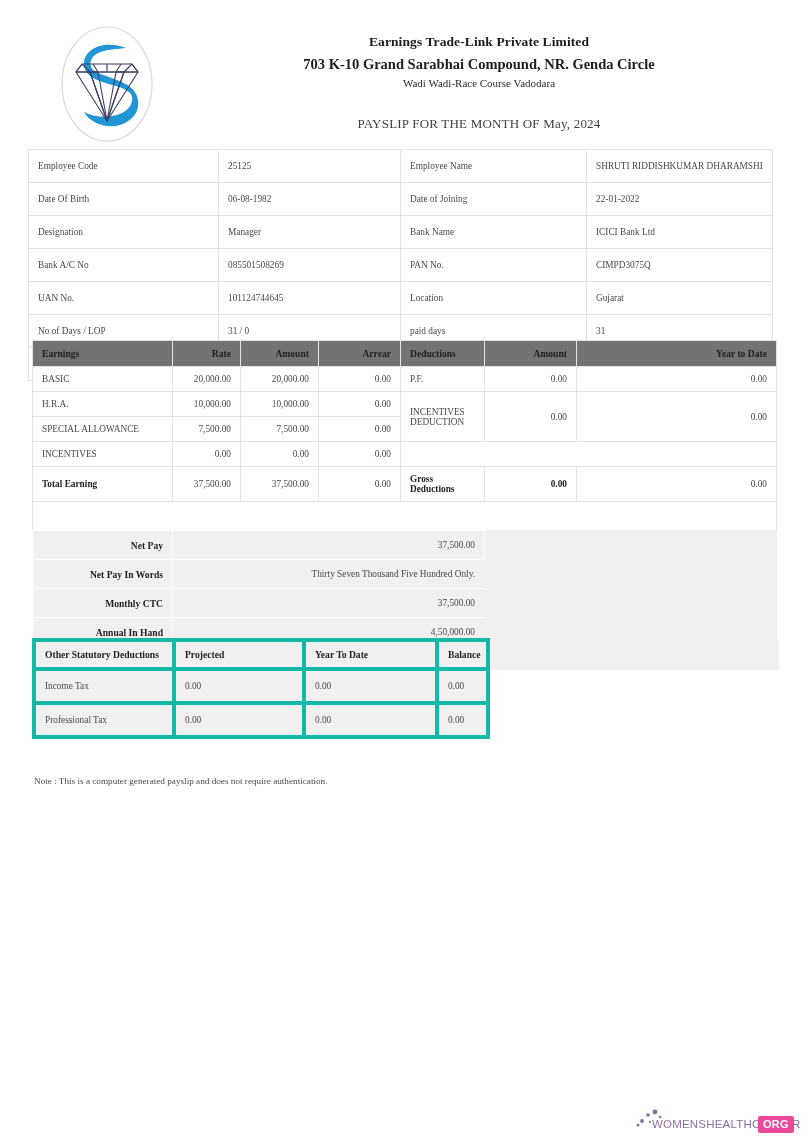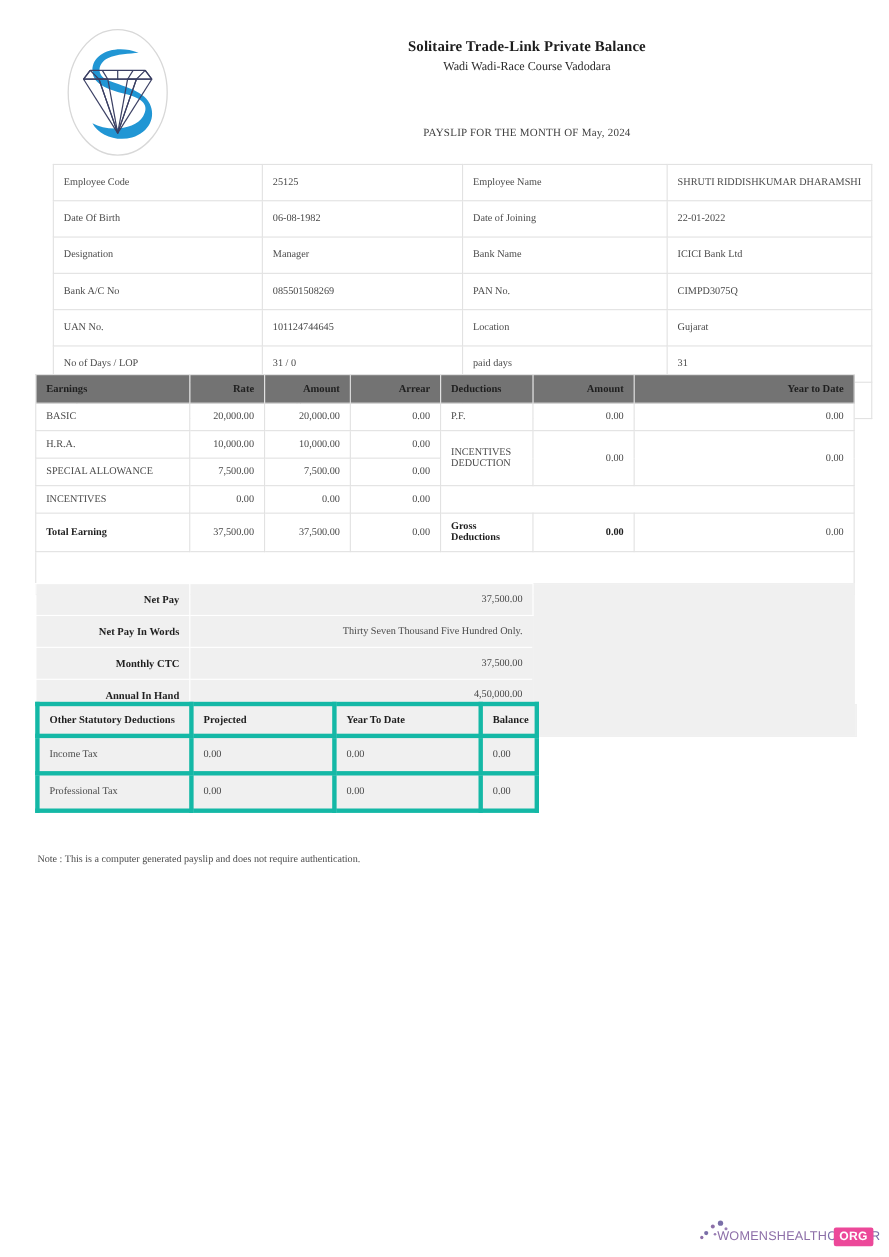--- a/index.html
+++ b/index.html
@@ -65,21 +65,21 @@
     font-weight: normal;
     color: #2a2a2a;
     line-height: 1.6;
   }
   .payslip-title {
     position: absolute;
     left: 150px;
     top: 94px;
     width: 594px;
     text-align: center;
-    font-size: 10px;
+    font-size: 13px;
     color: #3f3f3f;
     letter-spacing: .2px;
   }
 
   
   .tbl {
     border-collapse: collapse;
     table-layout: fixed;
     font-size: 9.3px;
     color: #4a4a4a;
@@ -89,21 +89,21 @@
     padding: 6px 9px;
     vertical-align: middle;
     font-weight: normal;
     text-align: left;
     background: #ffffff;
   }
 
   
   .emp-table {
     position: absolute;
-    left: 48px;
+    left: 28px;
     top: 149px;
     width: 744px;
   }
   .emp-table td { height: 20px; }
   .emp-table td.label { color: #4a4a4a; }
   .emp-table td.value { color: #4a4a4a; }
 
   
   .ed-table {
     position: absolute;
@@ -243,21 +243,22 @@
           <line x1="56" y1="48" x2="47" y2="97"></line>
           <line x1="16" y1="48" x2="47" y2="97"></line>
           <line x1="78" y1="48" x2="47" y2="97"></line>
           <line x1="38" y1="48" x2="30" y2="48"></line>
           <line x1="56" y1="48" x2="64" y2="48"></line>
         </g>
       </svg>
     </div>
 
     <div class="company-block">
-      <div class="company-name">Solitaire Trade-Link Private Balance</div>
+      <div class="company-name">Earnings Trade-Link Private Limited</div>
+      <div class="company-addr1">703 K-10 Grand Sarabhai Compound, NR. Genda Circle</div>
       <div class="company-addr2">Wadi Wadi-Race Course Vadodara</div>
     </div>
 
     <div class="payslip-title">PAYSLIP FOR THE MONTH OF May, 2024</div>
   </div>
 
   <table class="tbl emp-table">
     <colgroup>
       <col style="width:190px">
         <col style="width:182px">

